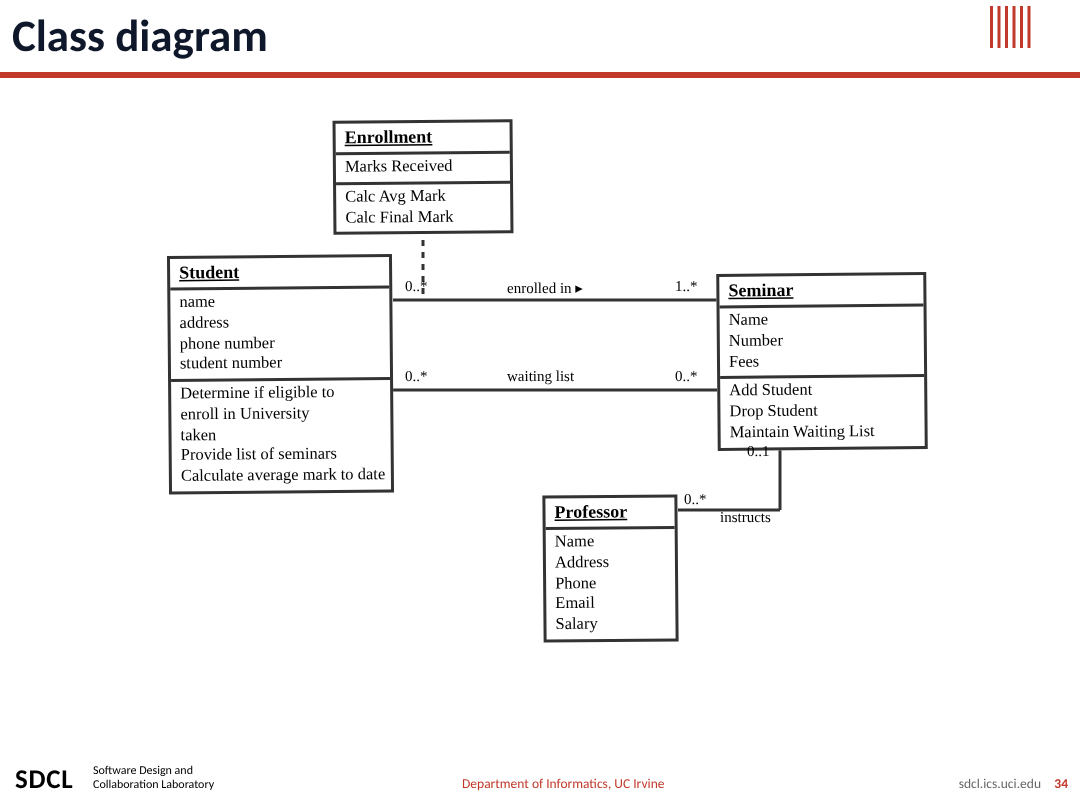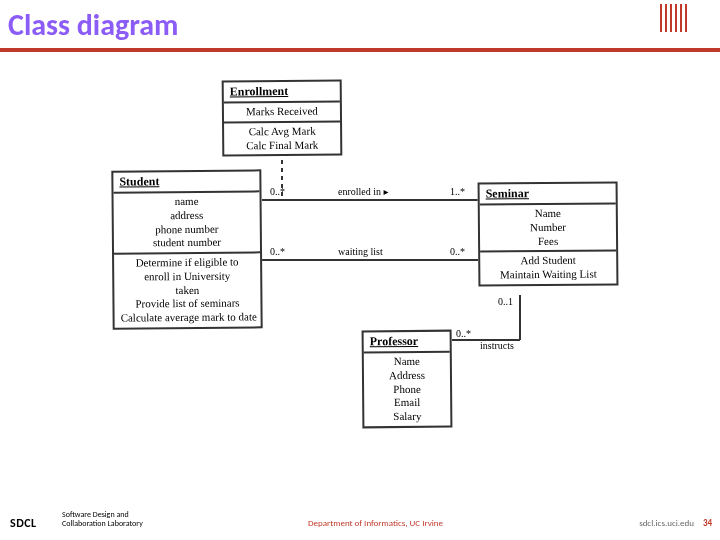--- a/index.html
+++ b/index.html
@@ -1,42 +1,42 @@
 <!DOCTYPE html>
 <html><head>
 <meta charset="utf-8">
 <style>
   * { margin: 0; padding: 0; box-sizing: border-box; }
   html, body { width: 720px; height: 540px; font-family: Calibri, Arial, sans-serif; background: #fff; color: #000; overflow: hidden; }
   .slide { position: relative; width: 720px; height: 540px; }
 
-  .title { position: absolute; top: 6px; left: 8px; font-size: 30px; font-weight: 600; color: #8b5cf6; }
+  .title { position: absolute; top: 6px; left: 8px; font-size: 30px; font-weight: 600; color: #0f172a; }
   .title-rule { position: absolute; top: 48px; left: 0; width: 720px; height: 4px; background: #c0392b; }
 
   .decor { position: absolute; top: 4px; right: 24px; width: 36px; height: 28px; display: flex; gap: 3px; }
   .decor span { width: 2px; background: #c0392b; }
 
   .canvas { position: absolute; top: 70px; left: 0; width: 652px; height: 400px; }
 
   .cls { position: absolute; background: #fff; border: 2px solid #333; font-family: "Comic Sans MS", "Segoe Script", cursive; font-size: 11px; line-height: 1.25; transform: rotate(-0.5deg); }
   .cls .hdr { border-bottom: 2px solid #333; padding: 2px 6px; font-weight: 700; font-size: 12px; text-decoration: underline; }
   .cls .sec { border-bottom: 2px solid #333; padding: 2px 6px; }
   .cls .sec:last-child { border-bottom: none; }
-  .cls .row { white-space: nowrap; text-align: center; }
+  .cls .row { white-space: nowrap; }
 
   
   .enrollment { top: 10px; left: 222px; width: 120px; }
   .student    { top: 100px; left: 112px; width: 150px; }
   .seminar    { top: 112px; left: 478px; width: 140px; }
   .professor  { top: 260px; left: 362px; width: 90px; }
 
   .lbl { position: absolute; font-family: "Comic Sans MS", "Segoe Script", cursive; font-size: 10px; }
 
   .footer { position: absolute; bottom: 10px; left: 0; width: 720px; height: 22px; }
-  .sdcl { position: absolute; left: 10px; bottom: 0; font-size: 12px; font-weight: 800; letter-spacing: 0.5px; }
+  .sdcl { position: absolute; left: 10px; bottom: 0; font-size: 18px; font-weight: 800; letter-spacing: 0.5px; }
   .sdcl-sub { position: absolute; left: 62px; bottom: 2px; font-size: 8px; line-height: 1.1; }
   .dept { position: absolute; left: 0; right: 0; bottom: 2px; text-align: center; font-size: 9px; color: #c0392b; padding-left: 31px; }
   .url { position: absolute; right: 26px; bottom: 2px; font-size: 9px; color: #666; }
   .pg  { position: absolute; right: 8px; bottom: 2px; font-size: 9px; color: #c0392b; font-weight: 600; }
 
   svg.conn { position: absolute; top: 0; left: 0; width: 720px; height: 400px; }
 </style>
 </head>
 <body>
 
@@ -97,20 +97,21 @@
 
     <div class="cls seminar">
       <div class="hdr">Seminar</div>
       <div class="sec">
         <div class="row">Name</div>
         <div class="row">Number</div>
         <div class="row">Fees</div>
       </div>
       <div class="sec">
         <div class="row">Add Student</div>
+        <div class="row">Drop Student</div>
         <div class="row">Maintain Waiting List</div>
       </div>
     </div>
 
     <div class="cls professor">
       <div class="hdr">Professor</div>
       <div class="sec">
         <div class="row">Name</div>
         <div class="row">Address</div>
         <div class="row">Phone</div>

